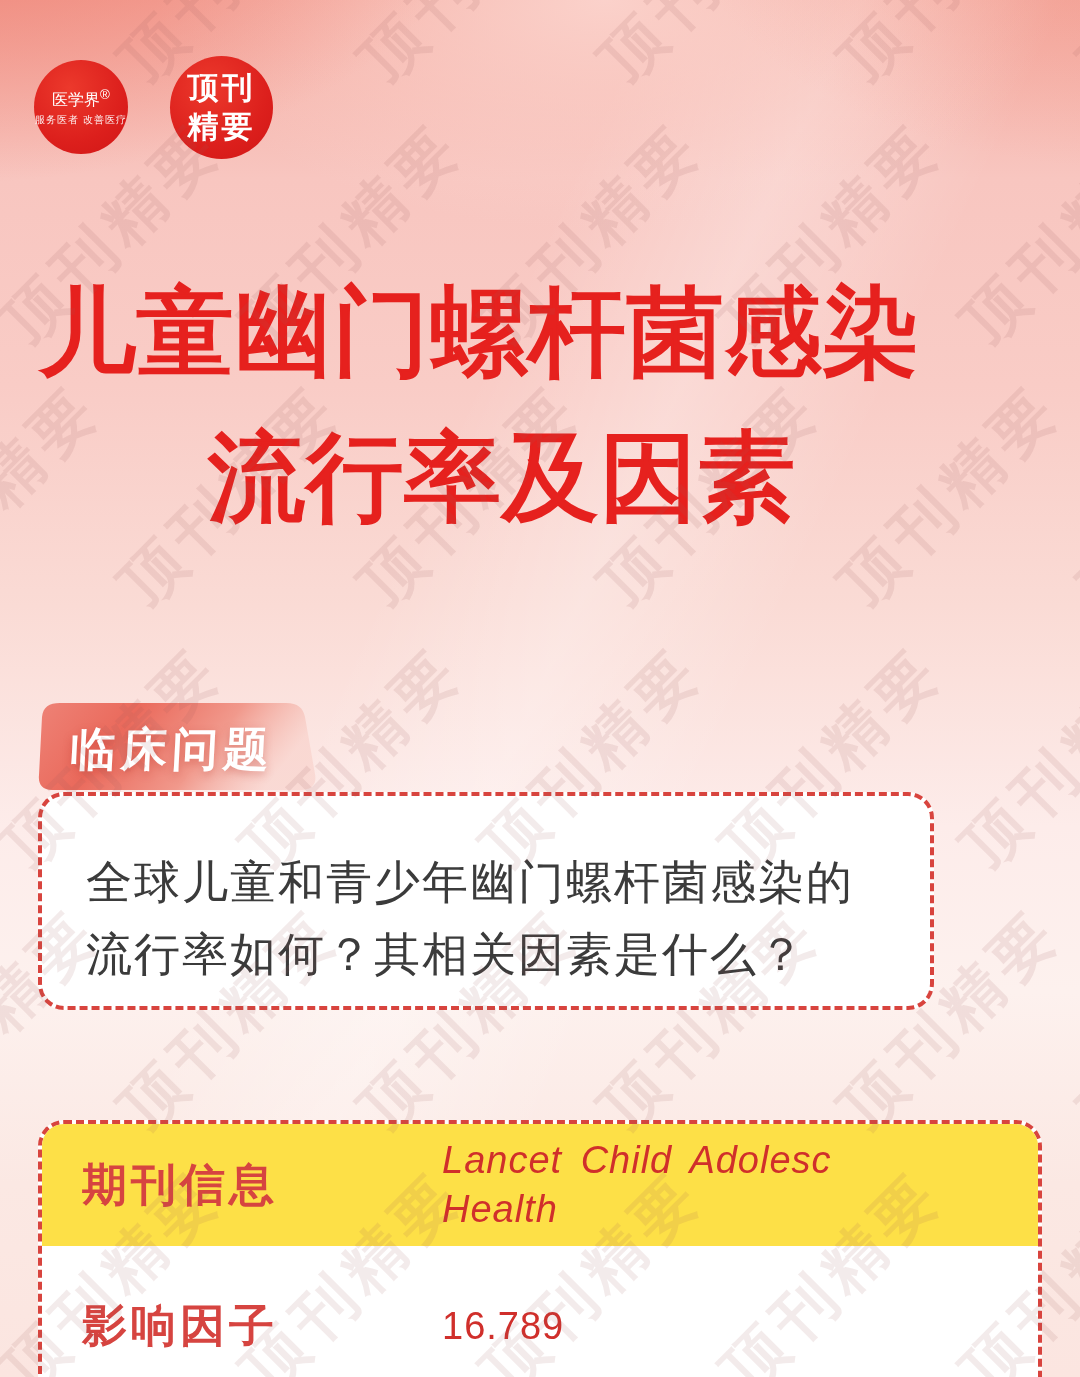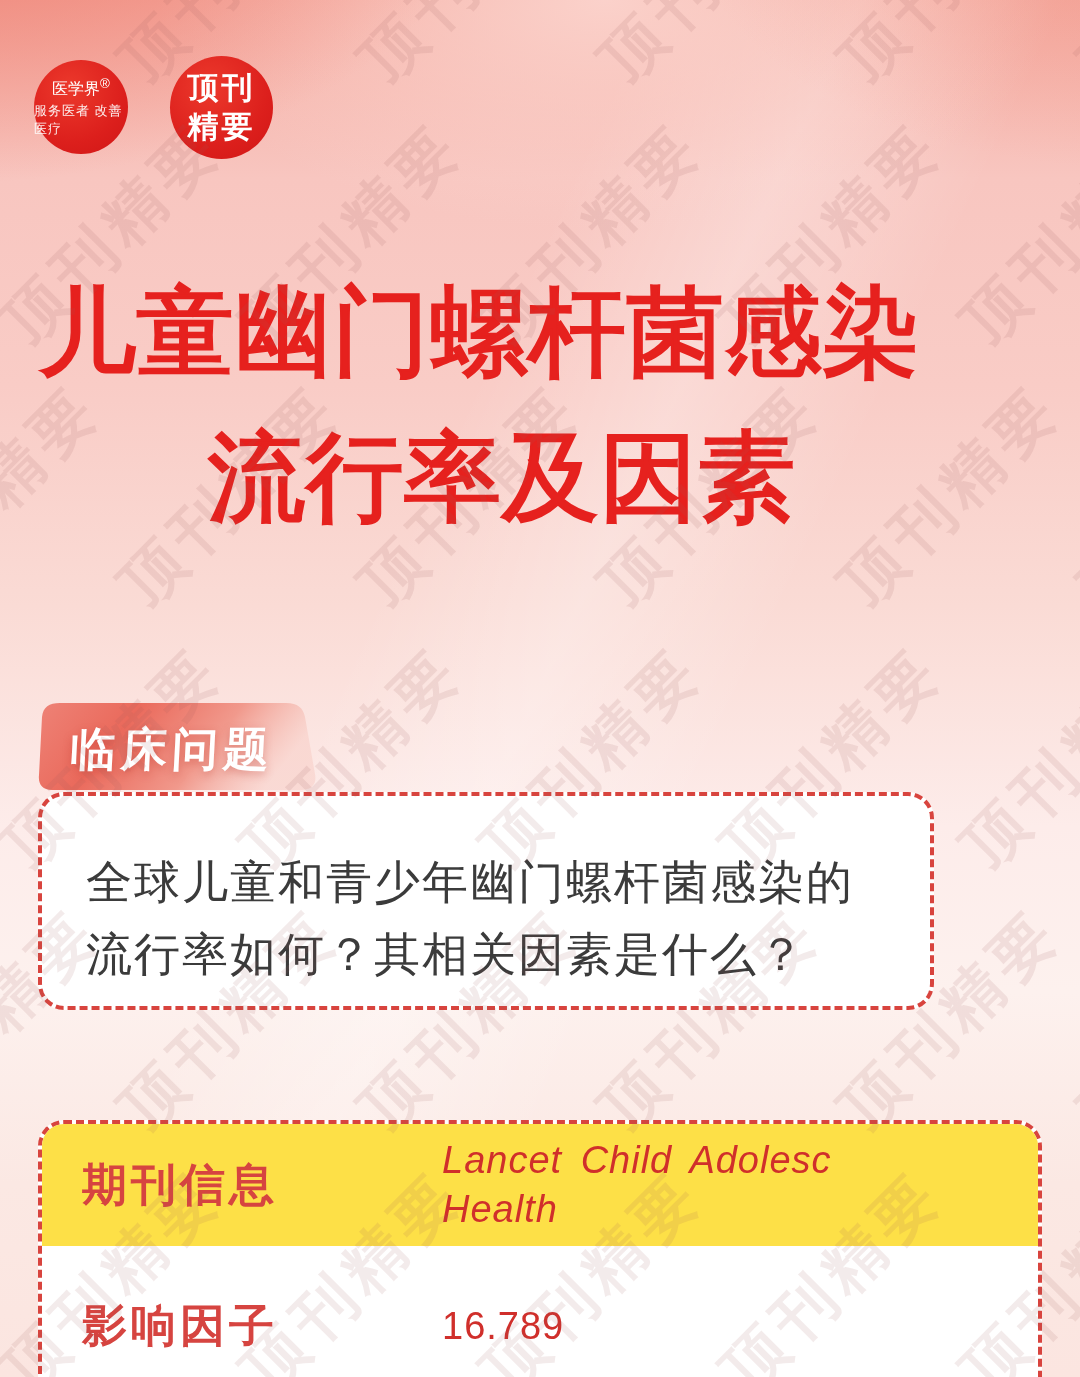--- a/index.html
+++ b/index.html
@@ -25,21 +25,21 @@
     transform:rotate(-45deg);
   }
   
   .badge{
     position:absolute;border-radius:50%;z-index:3;
     background:radial-gradient(circle at 38% 30%, #ec392c 0%, #dc1f1c 62%, #d01616 100%);
     display:flex;flex-direction:column;align-items:center;justify-content:center;
     color:#fff;text-align:left;
   }
   .badge-yxj{left:34px;top:60px;width:94px;height:94px;}
-  .badge-yxj-slogan{font-size:13px;margin-top:1px;opacity:.92;letter-spacing:1px;}
+  .badge-yxj-slogan{font-size:10px;margin-top:1px;opacity:.92;letter-spacing:1px;}
   .badge-dj{left:170px;top:56px;width:103px;height:103px;}
   .badge-dj-line{font-size:31px;font-weight:800;letter-spacing:3px;line-height:1.25;}
   
   .main-title{
     position:absolute;left:0;top:278px;width:958px;z-index:2;
     text-align:center;color:#e6211e;font-weight:400;
   }
   .main-title .t-line{font-size:98px;line-height:108px;letter-spacing:0;
     -webkit-text-stroke:2.5px #e6211e;}
   .main-title .t-line2{margin-top:37px;margin-left:45px;}

